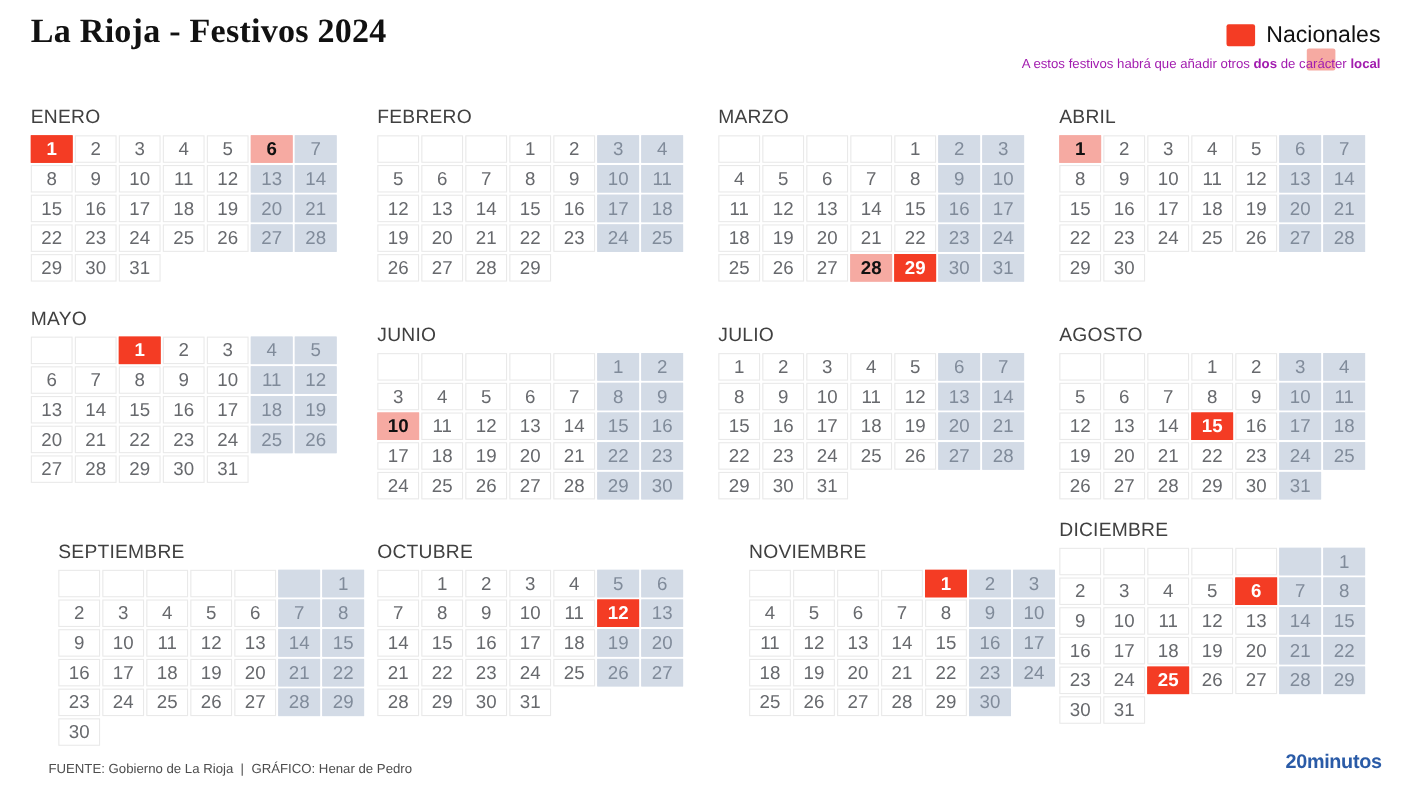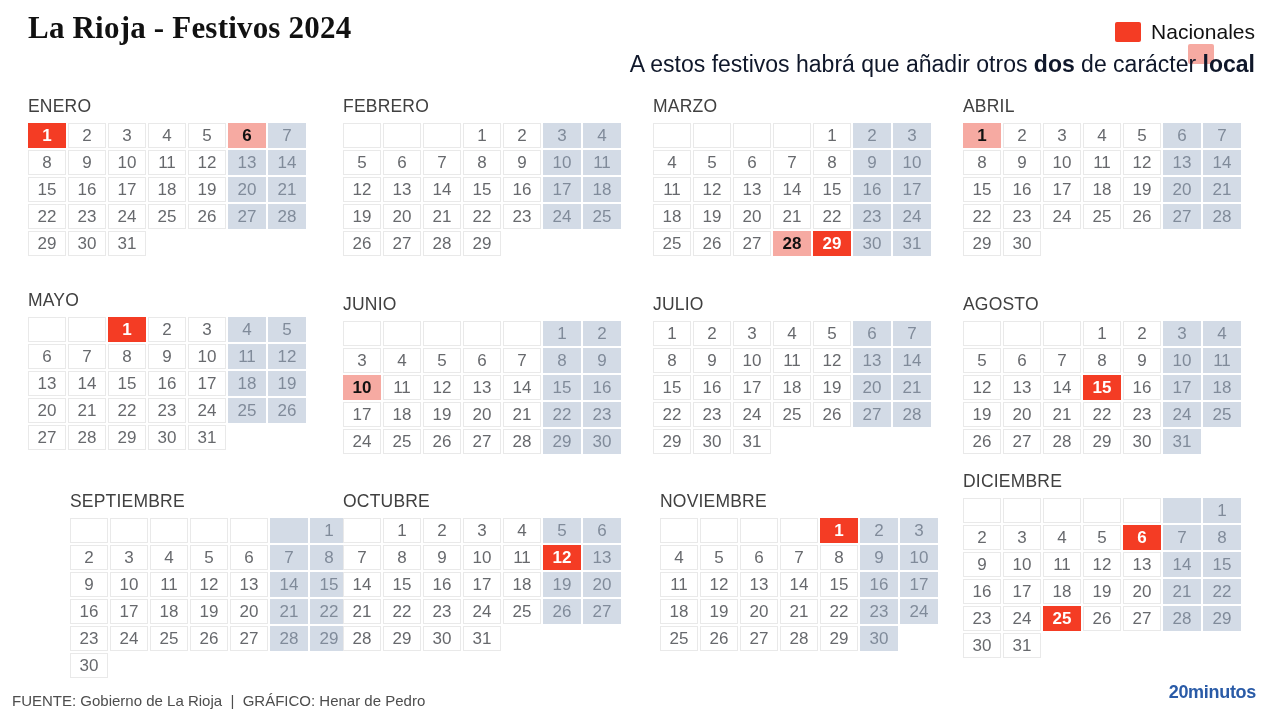--- a/index.html
+++ b/index.html
@@ -9,36 +9,36 @@
   
   #title{position:absolute;left:28px;top:10px;font-family:"Liberation Serif",serif;
          font-weight:bold;font-size:31px;color:#111;letter-spacing:.2px;}
   #legend{position:absolute;top:20px;right:25px;display:flex;align-items:center;font-size:21px;color:#111;flex-direction:column;}
   .swatch{width:26px;height:20px;border-radius:2px;display:inline-block;}
   .swatch.nat{background:var(--c-national);}
   .swatch.reg{background:var(--c-regional);}
   .legend-label{margin-left:10px;}
   .legend-item{display:flex;align-items:center;}
   .legend-item + .legend-item{margin-left:32px;}
-  #legend-note{position:absolute;top:51px;right:25px;font-size:23px;color:#0f172a;}
+  #legend-note{position:absolute;top:51px;right:25px;font-size:12px;color:#a21caf;}
   #legend-note b{font-weight:bold;}
 
   
   .month{position:absolute;width:282px;}
   .month-name{font-size:17.5px;color:#404040;font-weight:500;margin-bottom:6px;letter-spacing:.2px;}
   .month-grid{display:grid;grid-template-columns:repeat(7,38px);gap:2px;}
   .day-cell{box-sizing:border-box;width:38px;height:25px;display:flex;align-items:center;justify-content:center;
             background:#fff;border:1px solid #e9e9e9;font-size:17px;color:#67696d;}
   .day-cell.blank{background:#fff;}
   .day-cell.weekend{background:var(--c-weekend);border-color:var(--c-weekend);color:var(--c-weekend-text);}
   .day-cell.nat{background:var(--c-national);border-color:var(--c-national);color:#ffffff;font-weight:bold;}
   .day-cell.reg{background:var(--c-regional);border-color:var(--c-regional);color:#111;font-weight:bold;}
 
   
-  #footer-source{position:absolute;left:12px;top:692px;font-size:15px;color:#4d4d4d;white-space:pre;}
+  #footer-source{position:absolute;left:44px;top:692px;font-size:12px;color:#4d4d4d;white-space:pre;}
   #logo{position:absolute;right:24px;top:682px;font-size:18px;font-weight:bold;color:var(--c-logo);letter-spacing:-.3px;}
 </style>
 </head>
 <body>
 
 <div id="page">
 
   <div id="title">La Rioja - Festivos 2024</div>
 
   <div id="legend">
@@ -195,21 +195,21 @@
           <div class="day-cell">23</div>
           <div class="day-cell">24</div>
           <div class="day-cell">25</div>
           <div class="day-cell">26</div>
           <div class="day-cell weekend">27</div>
           <div class="day-cell weekend">28</div>
           <div class="day-cell">29</div>
           <div class="day-cell">30</div>
         </div>
       </div>
-      <div class="month" style="left: 28px; top: 290px;">
+      <div class="month" style="left: 28px; top: 279px;">
         <div class="month-name">MAYO</div>
         <div class="month-grid">
           <div class="day-cell blank"></div>
           <div class="day-cell blank"></div>
           <div class="day-cell nat">1</div>
           <div class="day-cell">2</div>
           <div class="day-cell">3</div>
           <div class="day-cell weekend">4</div>
           <div class="day-cell weekend">5</div>
           <div class="day-cell">6</div>
@@ -348,21 +348,21 @@
           <div class="day-cell weekend">24</div>
           <div class="day-cell weekend">25</div>
           <div class="day-cell">26</div>
           <div class="day-cell">27</div>
           <div class="day-cell">28</div>
           <div class="day-cell">29</div>
           <div class="day-cell">30</div>
           <div class="day-cell weekend">31</div>
         </div>
       </div>
-      <div class="month" style="left: 45px; top: 491px; padding-left: 25px;">
+      <div class="month" style="left: 28px; top: 491px; padding-left: 25px;">
         <div class="month-name">SEPTIEMBRE</div>
         <div class="month-grid">
           <div class="day-cell blank"></div>
           <div class="day-cell blank"></div>
           <div class="day-cell blank"></div>
           <div class="day-cell blank"></div>
           <div class="day-cell blank"></div>
           <div class="day-cell blank weekend"></div>
           <div class="day-cell weekend">1</div>
           <div class="day-cell">2</div>
@@ -426,21 +426,21 @@
           <div class="day-cell">24</div>
           <div class="day-cell">25</div>
           <div class="day-cell weekend">26</div>
           <div class="day-cell weekend">27</div>
           <div class="day-cell">28</div>
           <div class="day-cell">29</div>
           <div class="day-cell">30</div>
           <div class="day-cell">31</div>
         </div>
       </div>
-      <div class="month" style="left: 614px; top: 491px; padding-left: 46px;">
+      <div class="month" style="left: 635px; top: 491px; padding-left: 46px;">
         <div class="month-name">NOVIEMBRE</div>
         <div class="month-grid">
           <div class="day-cell blank"></div>
           <div class="day-cell blank"></div>
           <div class="day-cell blank"></div>
           <div class="day-cell blank"></div>
           <div class="day-cell nat">1</div>
           <div class="day-cell weekend">2</div>
           <div class="day-cell weekend">3</div>
           <div class="day-cell">4</div>

